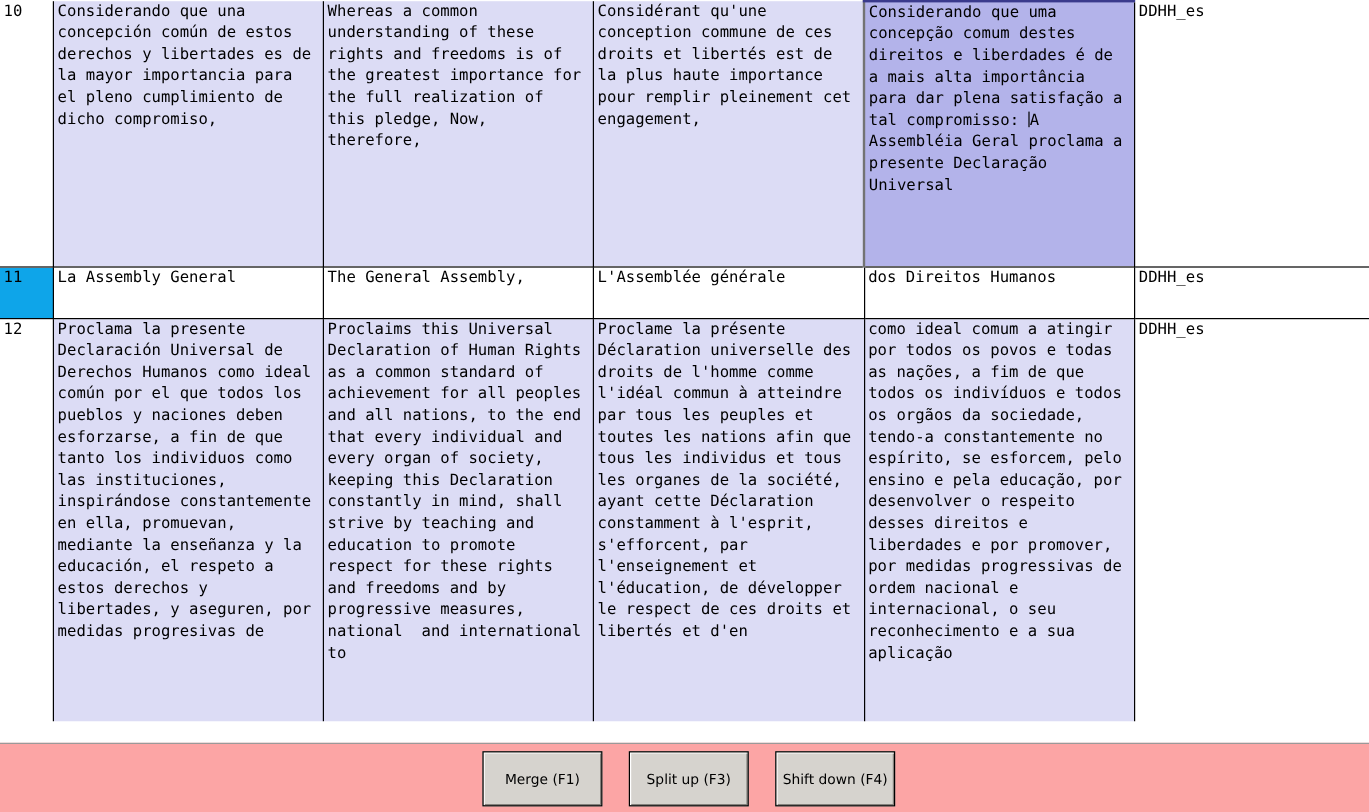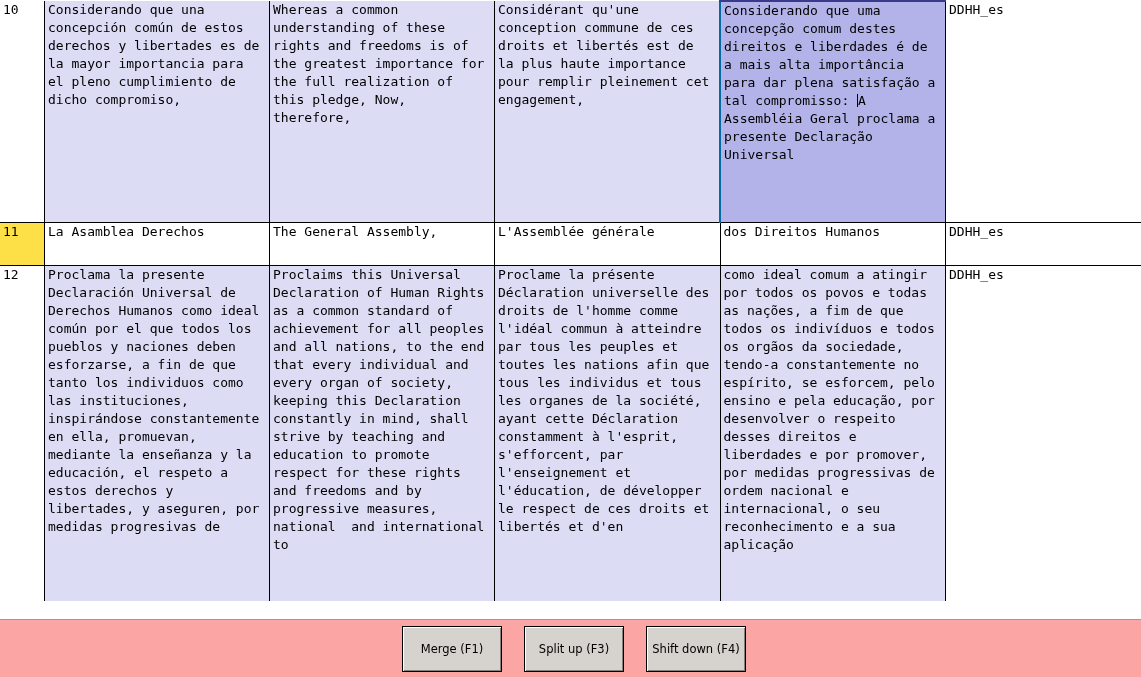--- a/index.html
+++ b/index.html
@@ -44,37 +44,37 @@
     font-size: 13px;
     line-height: 18px;
     white-space: pre-wrap;
     word-wrap: break-word;
     overflow: hidden;
   }
   td.rownum {
     width: 38px;
     text-align: left;
     padding-left: 6px;
-    background: #fde047;
+    background: #0ea5e9;
     color: #000000;
   }
   td.col-es { width: 218px; margin-top: 22px; }
   td.col-en { width: 218px; }
   td.col-fr { width: 218px; margin-left: 44px; }
   td.col-pt { width: 218px; }
   td.col-tag {
     width: 214px;
     border-right: none;
   }
   tr.lavender td { background: #dcdcf5; }
   tr.lavender td.rownum { background: #ffffff; }
   tr.lavender td.col-tag { background: #ffffff; }
   td.selected {
     background: #b3b3ea !important;
-    border-left: 2px solid #0369a1;
+    border-left: 2px solid #737373;
     border-right: 2px solid #3a3a8c;
     padding-left: 2px;
     padding-right: 2px;
     margin-left: 48px;
   }
   td.selected-top { border-top: 2px solid #3a3a8c; }
   td.selected-bottom { border-bottom: 2px solid #3a3a8c; }
   .caret {
     display: inline-block;
     width: 1px;
@@ -130,21 +130,21 @@
           <tr class="lavender row10">
         <td class="rownum">10</td>
         <td class="col-es">Considerando que una concepción común de estos derechos y libertades es de la mayor importancia para el pleno cumplimiento de dicho compromiso,</td>
         <td class="col-en">Whereas a common understanding of these rights and freedoms is of the greatest importance for the full realization of this pledge, Now, therefore,</td>
         <td class="col-fr">Considérant qu'une conception commune de ces droits et libertés est de la plus haute importance pour remplir pleinement cet engagement,</td>
         <td class="col-pt selected selected-top selected-bottom"><span>Considerando que uma concepção comum destes direitos e liberdades é de a mais alta importância para dar plena satisfação a tal compromisso: </span><span class="caret"></span><span>A Assembléia Geral proclama a presente Declaração Universal</span></td>
         <td class="col-tag">DDHH_es</td>
       </tr>
       <tr class="row11">
         <td class="rownum">11</td>
-        <td class="col-es">La Asamblea Derechos</td>
+        <td class="col-es">La Assembly General</td>
         <td class="col-en">The General Assembly,</td>
         <td class="col-fr">L'Assemblée générale</td>
         <td class="col-pt">dos Direitos Humanos</td>
         <td class="col-tag">DDHH_es</td>
       </tr>
       <tr class="lavender row12">
         <td class="rownum">12</td>
         <td class="col-es">Proclama la presente Declaración Universal de Derechos Humanos como ideal común por el que todos los pueblos y naciones deben esforzarse, a fin de que tanto los individuos como las instituciones, inspirándose constantemente en ella, promuevan, mediante la enseñanza y la educación, el respeto a estos derechos y libertades, y aseguren, por medidas progresivas de</td>
         <td class="col-en">Proclaims this Universal Declaration of Human Rights as a common standard of achievement for all peoples and all nations, to the end that every individual and every organ of society, keeping this Declaration constantly in mind, shall strive by teaching and education to promote respect for these rights and freedoms and by progressive measures, national  and international  to</td>
         <td class="col-fr">Proclame la présente Déclaration universelle des droits de l'homme comme l'idéal commun à atteindre par tous les peuples et toutes les nations afin que tous les individus et tous les organes de la société, ayant cette Déclaration constamment à l'esprit, s'efforcent, par l'enseignement et l'éducation, de développer le respect de ces droits et libertés et d'en</td>

